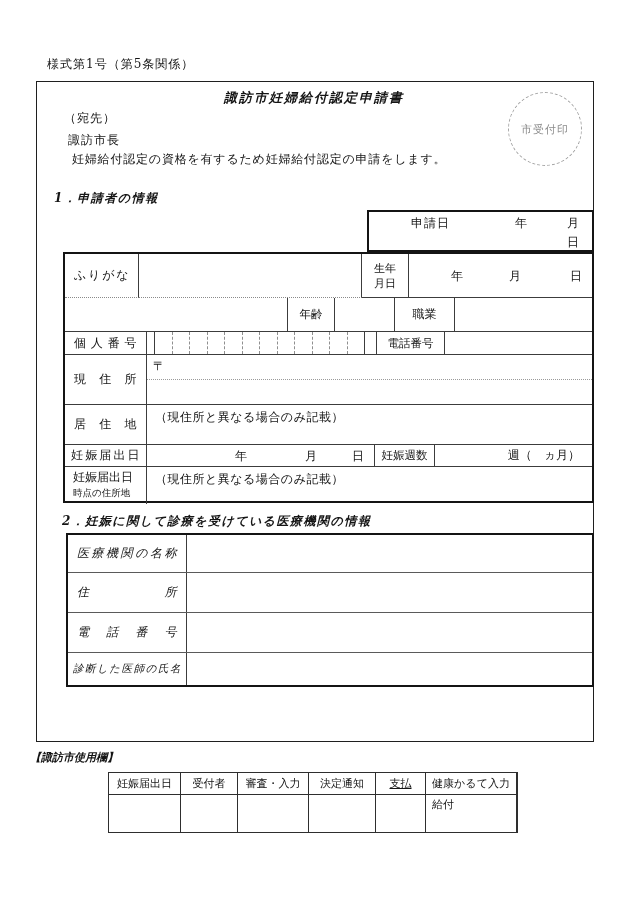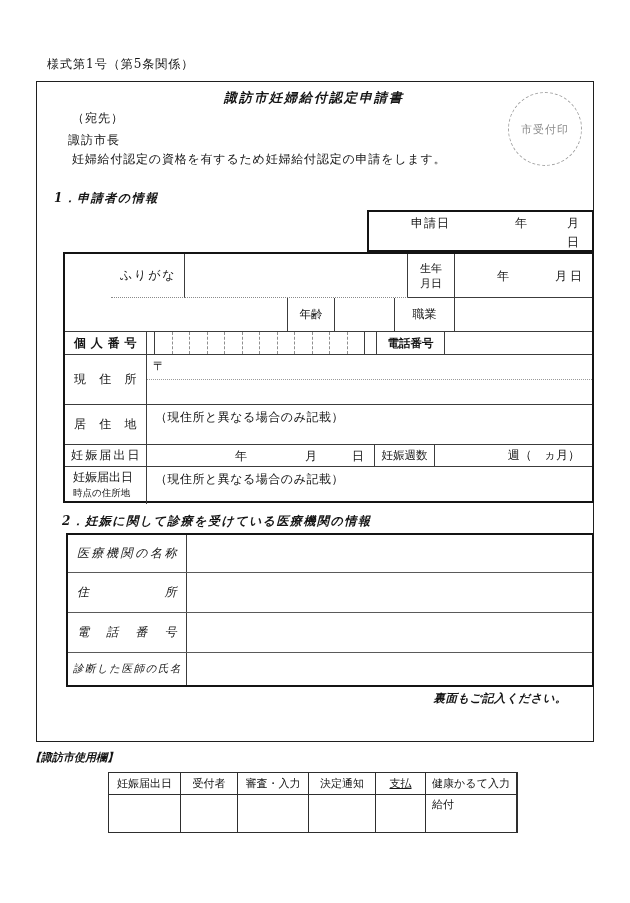--- a/index.html
+++ b/index.html
@@ -49,42 +49,42 @@
 <body>
 
 <div class="sheet">
 
   <div class="abs" style="left:47px;top:56px;letter-spacing:1px;">様式第1号（第5条関係）</div>
 
   <div class="abs frame" style="left:36px;top:81px;width:556px;height:659px;"></div>
 
   <div class="abs bold" style="left:36px;top:89px;width:556px;text-align:center;font-size:13px;letter-spacing:2px;">諏訪市妊婦給付認定申請書</div>
 
-  <div class="abs" style="left:72px;top:110px;letter-spacing:1px;">（宛先）</div>
+  <div class="abs" style="left:64px;top:110px;letter-spacing:1px;">（宛先）</div>
   <div class="abs" style="left:68px;top:132px;letter-spacing:1px;">諏訪市長</div>
 
   <div class="abs stamp" style="left:508px;top:92px;width:72px;height:72px;">
     <span>市受付印</span>
   </div>
 
   <div class="abs" style="left:72px;top:151px;letter-spacing:0.8px;">妊婦給付認定の資格を有するため妊婦給付認定の申請をします。</div>
 
   <div class="abs bold" style="left:54px;top:190px;letter-spacing:1.5px;">1．申請者の情報</div>
 
   <div class="abs appdate" style="left:367px;top:210px;width:227px;height:42px;">
     <span class="abs" style="left:42px;top:3px;letter-spacing:1px;">申請日</span>
     <span class="abs" style="left:146px;top:3px;">年</span>
     <span class="abs" style="right:13px;top:3px;">月</span>
     <span class="abs" style="right:13px;top:22px;">日</span>
   </div>
 
   <div class="abs t" style="left:63px;top:252px;width:531px;height:251px;">
 
     <div class="trow norb" style="height:44px;">
-      <div class="cell dotted-b" style="width:74px;margin-left:46px;">
+      <div class="cell dotted-b" style="width:74px;">
         <span class="jl">ふりがな</span>
       </div>
       <div class="cell dotted-b" style="width:223px;"></div>
       <div class="cell solid-b" style="width:47px;font-size:11px;">
         <span class="ctr">
           <span style="display:block;">生年</span>
           <span style="display:block;">月日</span>
         </span>
       </div>
       <div class="cell last solid-b" style="flex:1;">
@@ -99,21 +99,21 @@
       <div class="cell" style="width:47px;">
         <span class="ctr" style="font-size:11.5px;">年齢</span>
       </div>
       <div class="cell" style="width:60px;"></div>
       <div class="cell" style="width:60px;">
         <span class="ctr">職業</span>
       </div>
       <div class="cell last" style="flex:1;"></div>
     </div>
 
-    <div class="trow" style="height:23px;font-weight:bold;">
+    <div class="trow" style="height:23px;">
       <div class="cell" style="width:82px;">
         <span class="jl">個人番号</span>
       </div>
       <div class="cell" style="width:230px;border-right:1px solid #3c3c3c;">
         <div class="digits" style="margin-left:7px;width:209px;">
           <div class="d"></div>
           <div class="d"></div>
           <div class="d"></div>
           <div class="d"></div>
           <div class="d"></div>
@@ -202,21 +202,20 @@
       <div class="cell last" style="flex:1;"></div>
     </div>
     <div class="trow norb" style="height:32px;">
       <div class="cell" style="width:119px;font-size:10.5px;">
         <span class="jl" style="padding:0 5px;">診断した医師の氏名</span>
       </div>
       <div class="cell last" style="flex:1;"></div>
     </div>
   </div>
 
-  <div class="abs bold" style="left:36px;top:691px;width:531px;text-align:right;font-size:11.5px;letter-spacing:0.5px;">裏面もご記入ください。</div>
 
   <div class="abs bold" style="left:30px;top:750px;font-size:11px;">【諏訪市使用欄】</div>
 
   <div class="abs t3" style="left:108px;top:772px;width:410px;height:61px;">
     <div class="trow" style="height:22px;">
       <div class="cell" style="width:72px;">
         <span class="ctr">妊娠届出日</span>
       </div>
       <div class="cell" style="width:57px;">
         <span class="ctr">受付者</span>

